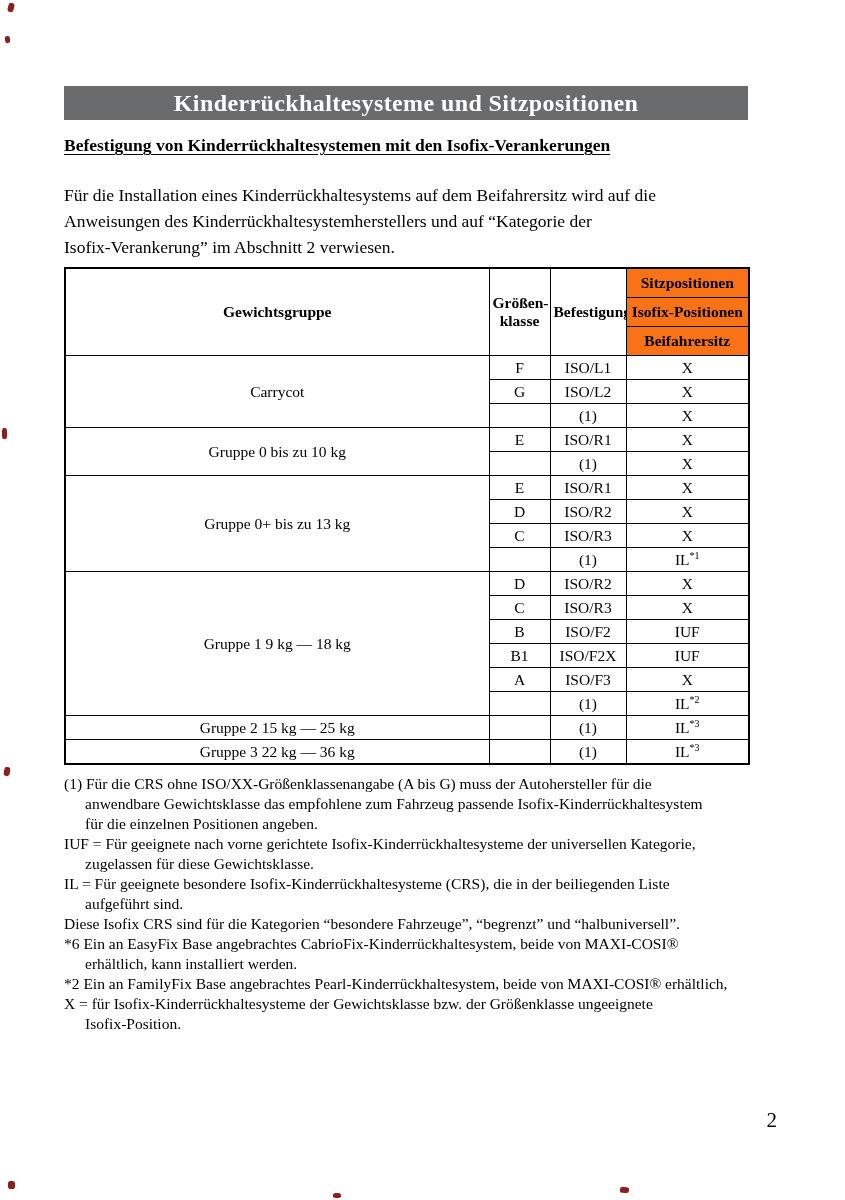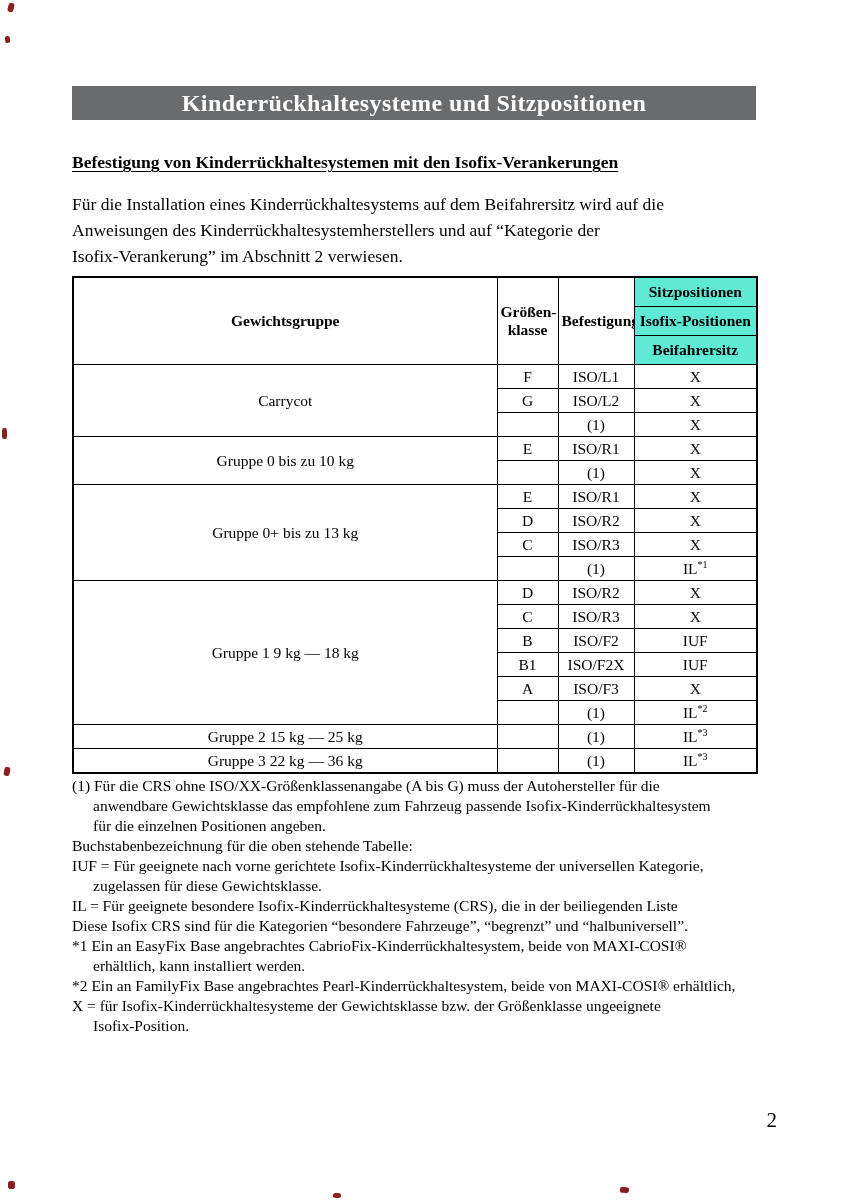--- a/index.html
+++ b/index.html
@@ -7,65 +7,65 @@
     position: relative;
     width: 845px;
     height: 1200px;
     background: #ffffff;
     font-family: "Liberation Serif", serif;
     color: #000000;
     overflow: hidden;
   }
   .content {
     position: absolute;
-    left: 72px;
+    left: 64px;
     top: 86px;
     width: 684px;
   }
   .banner {
     height: 34px;
     background: #6a6b6d;
     color: #ffffff;
     font-size: 24px;
     font-weight: bold;
     text-align: center;
     line-height: 34px;
     letter-spacing: 0.4px;
   }
   .section-heading {
-    margin-top: 32px;
+    margin-top: 15px;
     font-size: 17.5px;
     font-weight: bold;
     text-decoration: underline;
     text-underline-offset: 3px;
   }
-  .intro { margin-top: 18px; font-size: 17.5px; }
+  .intro { margin-top: 26px; font-size: 17.5px; }
   .intro .line { line-height: 26px; }
 
   table.crs {
     margin-top: 7px;
     border-collapse: collapse;
     width: 684px;
     table-layout: fixed;
     border: 2px solid #000;
   }
   .crs th, .crs td {
     border: 1px solid #000;
     text-align: center;
     vertical-align: middle;
     padding: 0 3px;
     font-size: 15.5px;
     overflow: hidden;
   }
   .crs thead th { font-weight: bold; height: 28px; }
   .crs tbody td { height: 23px; font-weight: normal; }
-  .shaded { background: #5eead4; margin-left: 36px; }
+  .shaded { background: #f97316; margin-left: 36px; }
   .crs sup { font-size: 10px; line-height: 0; }
 
-  .footnotes { margin-top: 2px; font-size: 15.5px; }
+  .footnotes { margin-top: 9px; font-size: 15.5px; }
   .fn { line-height: 20px; white-space: nowrap; }
   .fn.cont { padding-left: 21px; }
 
   .page-number {
     position: absolute;
     right: 68px;
     top: 1108px;
     font-size: 21px;
   }
 
@@ -222,26 +222,26 @@
           <td>(1)</td>
           <td><span>IL</span><sup>*3</sup></td>
         </tr>
       </tbody>
     </table>
 
     <div class="footnotes">
       <div class="fn">(1) Für die CRS ohne ISO/XX-Größenklassenangabe (A bis G) muss der Autohersteller für die</div>
       <div class="fn cont">anwendbare Gewichtsklasse das empfohlene zum Fahrzeug passende Isofix-Kinderrückhaltesystem</div>
       <div class="fn cont">für die einzelnen Positionen angeben.</div>
-      <div class="fn">Buchstabenbezeichnung für die oben stehende Tabelle:</div>
       <div class="fn">IUF = Für geeignete nach vorne gerichtete Isofix-Kinderrückhaltesysteme der universellen Kategorie,</div>
       <div class="fn cont">zugelassen für diese Gewichtsklasse.</div>
       <div class="fn">IL = Für geeignete besondere Isofix-Kinderrückhaltesysteme (CRS), die in der beiliegenden Liste</div>
+      <div class="fn cont">aufgeführt sind.</div>
       <div class="fn">Diese Isofix CRS sind für die Kategorien “besondere Fahrzeuge”, “begrenzt” und “halbuniversell”.</div>
-      <div class="fn">*1 Ein an EasyFix Base angebrachtes CabrioFix-Kinderrückhaltesystem, beide von MAXI-COSI®</div>
+      <div class="fn">*6 Ein an EasyFix Base angebrachtes CabrioFix-Kinderrückhaltesystem, beide von MAXI-COSI®</div>
       <div class="fn cont">erhältlich, kann installiert werden.</div>
       <div class="fn">*2 Ein an FamilyFix Base angebrachtes Pearl-Kinderrückhaltesystem, beide von MAXI-COSI® erhältlich,</div>
       <div class="fn">X = für Isofix-Kinderrückhaltesysteme der Gewichtsklasse bzw. der Größenklasse ungeeignete</div>
       <div class="fn cont">Isofix-Position.</div>
     </div>
 
   </div>
 
   <div class="page-number">2</div>
 

